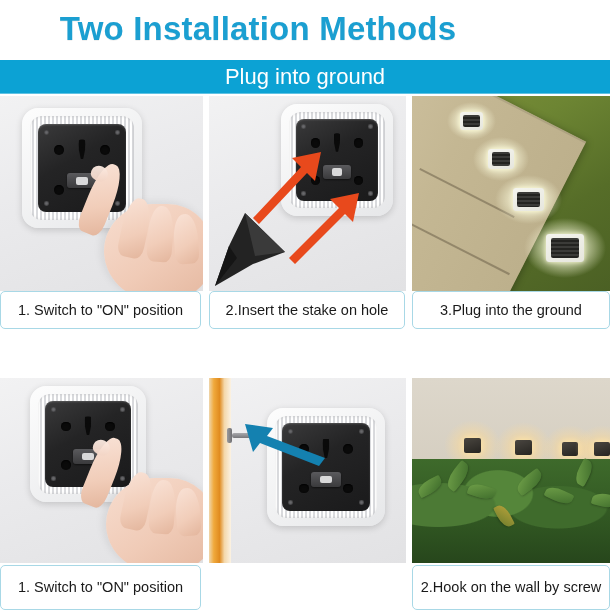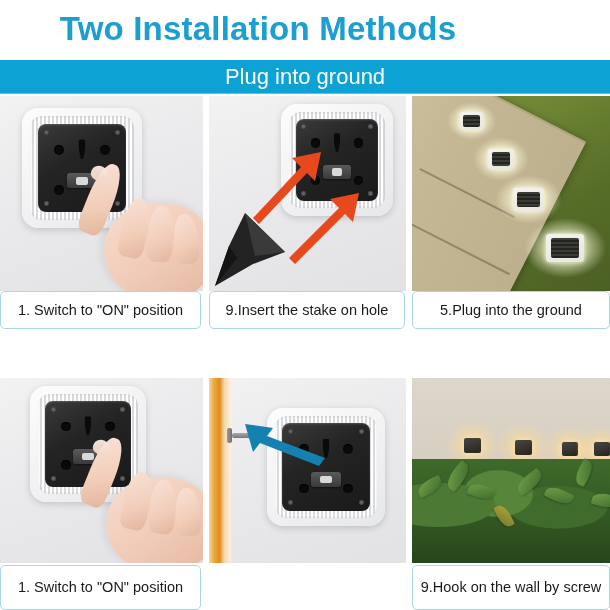--- a/index.html
+++ b/index.html
@@ -317,22 +317,22 @@
         <div class="g-light" style="left:134px;top:138px;width:38px;height:28px;">
           <div class="g-glow"></div>
           <div class="g-body"></div>
         </div>
       </div>
     </div>
   </div>
 
   <div class="cap-row" id="cap-row-1">
     <div class="caption c-a">1. Switch to "ON" position</div>
-    <div class="caption c-b">9.Insert the stake on hole</div>
-    <div class="caption c-c">5.Plug into the ground</div>
+    <div class="caption c-b">2.Insert the stake on hole</div>
+    <div class="caption c-c">3.Plug into the ground</div>
   </div>
 
 
   <div class="strip" id="strip-2">
 
     <div class="panel p-a">
       <div class="wall-bg"></div>
 
       <div class="fixture" style="left:30px;top:8px;width:116px;height:116px;">
         <div class="fix-halo"></div>
@@ -422,16 +422,16 @@
           <div class="leaf" style="left:66%;top:26%;width:28px;height:13px;transform:rotate(26deg);"></div>
           <div class="leaf" style="left:78%;top:6%;width:26px;height:13px;transform:rotate(-62deg);"></div>
           <div class="leaf" style="left:88%;top:30%;width:27px;height:13px;transform:rotate(14deg);"></div>
         </div>
       </div>
     </div>
   </div>
 
   <div class="cap-row" id="cap-row-2">
     <div class="caption c-a">1. Switch to "ON" position</div>
-    <div class="caption c-c">9.Hook on the wall by screw</div>
+    <div class="caption c-c">2.Hook on the wall by screw</div>
   </div>
 
 </div>
 
 </body></html>

